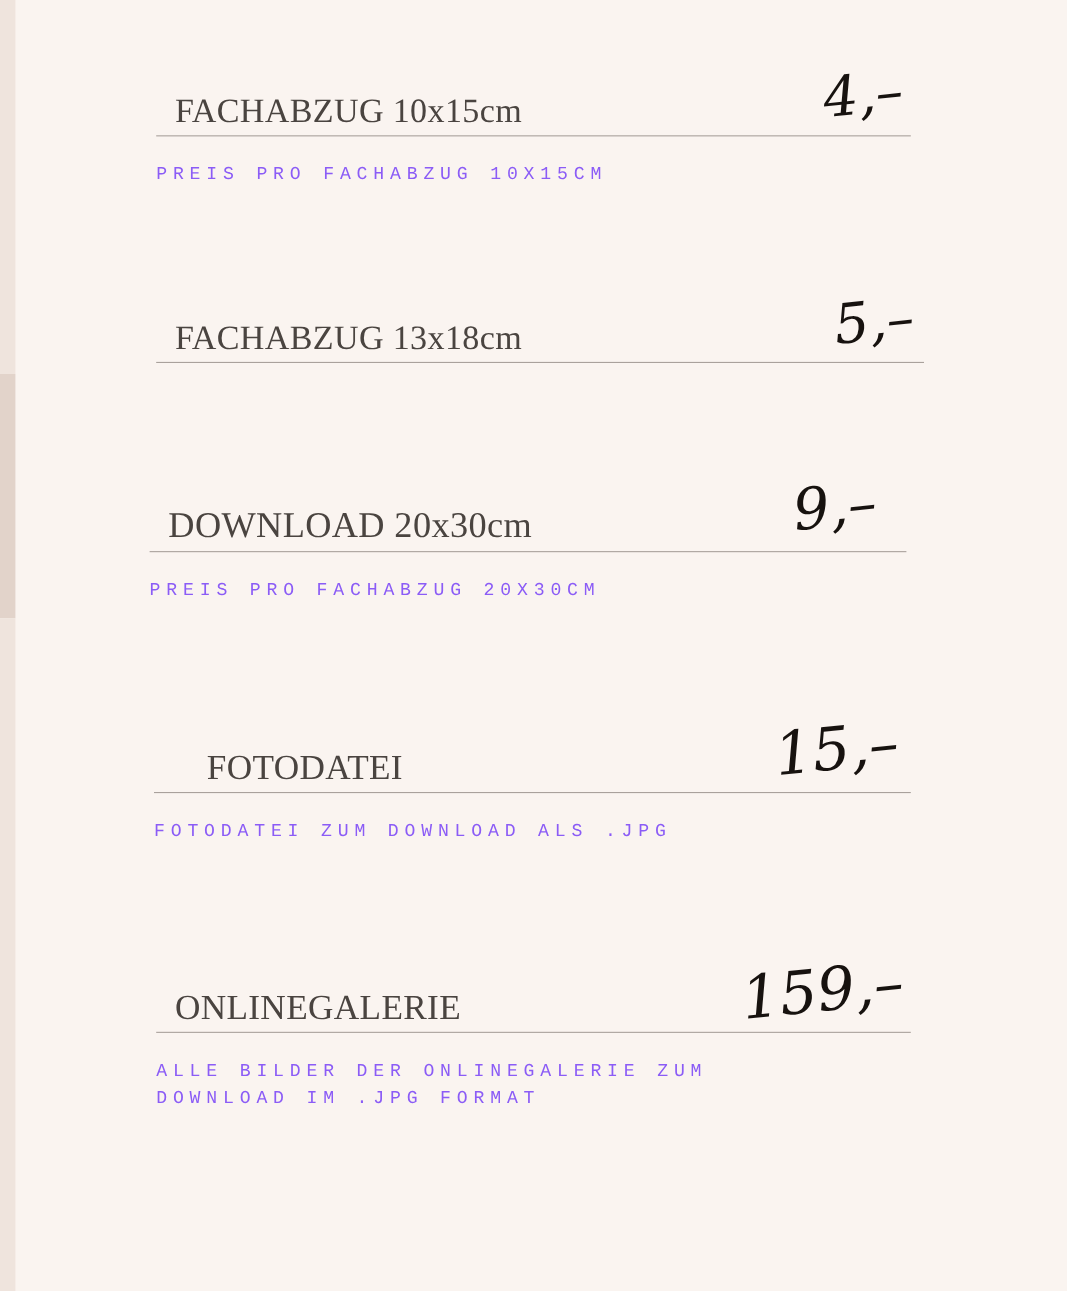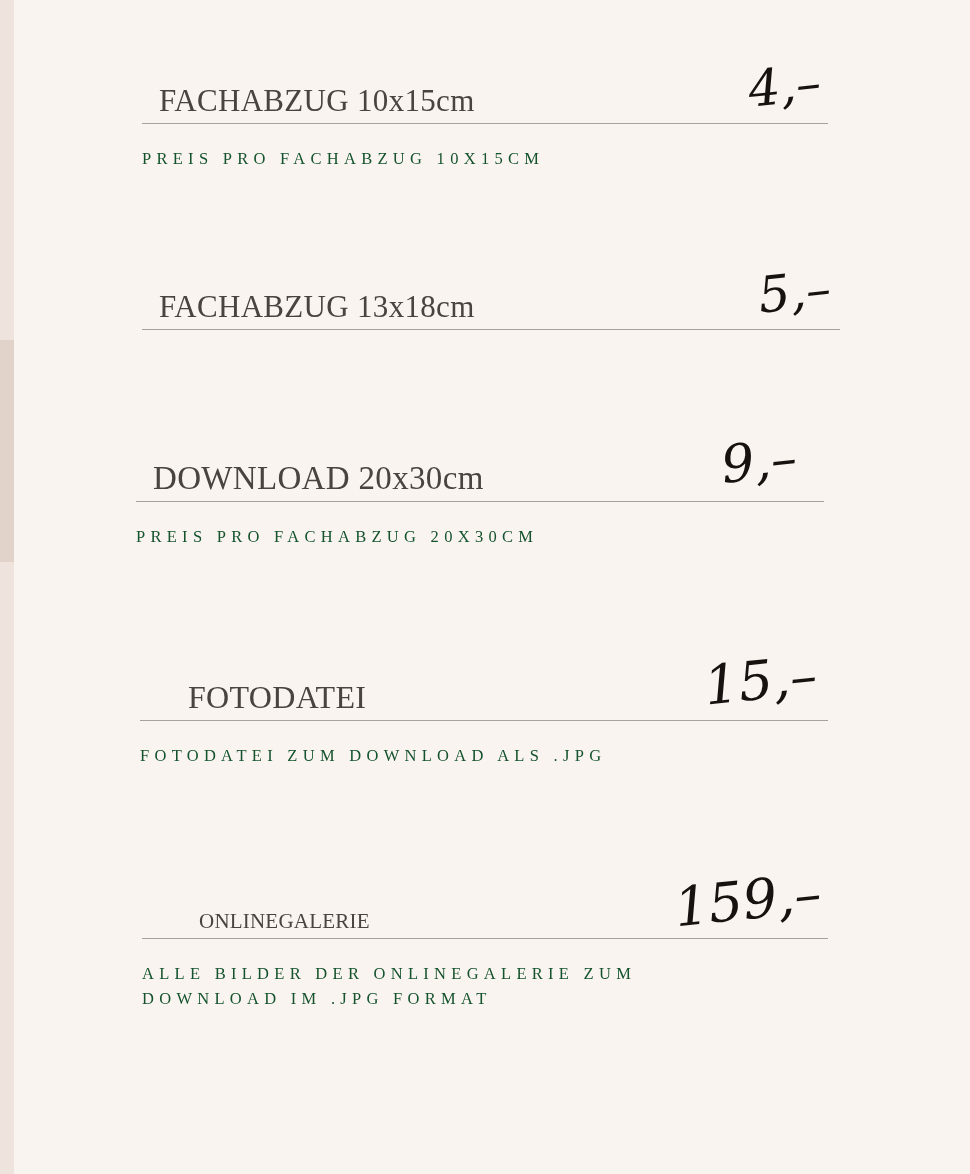--- a/index.html
+++ b/index.html
@@ -76,22 +76,22 @@
     font-family: "DejaVu Serif", serif;
     font-style: italic;
     font-weight: 400;
     color: #17120f;
     white-space: nowrap;
     transform: rotate(-6deg);
     transform-origin: right bottom;
   }
 
   .item-desc {
-    font-family: Liberation Serif, serif;
-    color: #14532d;
+    font-family: Liberation Mono, monospace;
+    color: #8b5cf6;
     letter-spacing: 0.32em;
     font-size: 16.5px;
     line-height: 1.55;
     margin-top: 22px;
     text-transform: uppercase;
     white-space: pre-line;
   }
 
   
   .item-1 { margin-left: 142px; width: 686px; margin-top: 0; }
@@ -104,21 +104,21 @@
 
   .item-3 { margin-left: 136px; width: 688px; margin-top: 110px; }
   .item-3 .item-title { font-size: 33px; }
   .item-3 .item-price { right: 24px; bottom: 14px; font-size: 52px; }
 
   .item-4 { margin-left: 140px; width: 688px; margin-top: 110px; }
   .item-4 .item-title { font-size: 32px; margin-left: 31px; }
   .item-4 .item-price { right: 8px; bottom: 14px; font-size: 54px; }
 
   .item-5 { margin-left: 142px; width: 686px; margin-top: 108px; }
-  .item-5 .item-title { font-size: 21px; margin-left: 40px; }
+  .item-5 .item-title { font-size: 32px; }
   .item-5 .item-price { right: 4px; bottom: 14px; font-size: 54px; }
 </style>
 </head>
 <body>
 
 <div class="edge-strip edge-strip-top"></div>
 <div class="edge-strip edge-strip-mid"></div>
 <div class="edge-strip edge-strip-bottom"></div>
 
 <div class="price-list">

